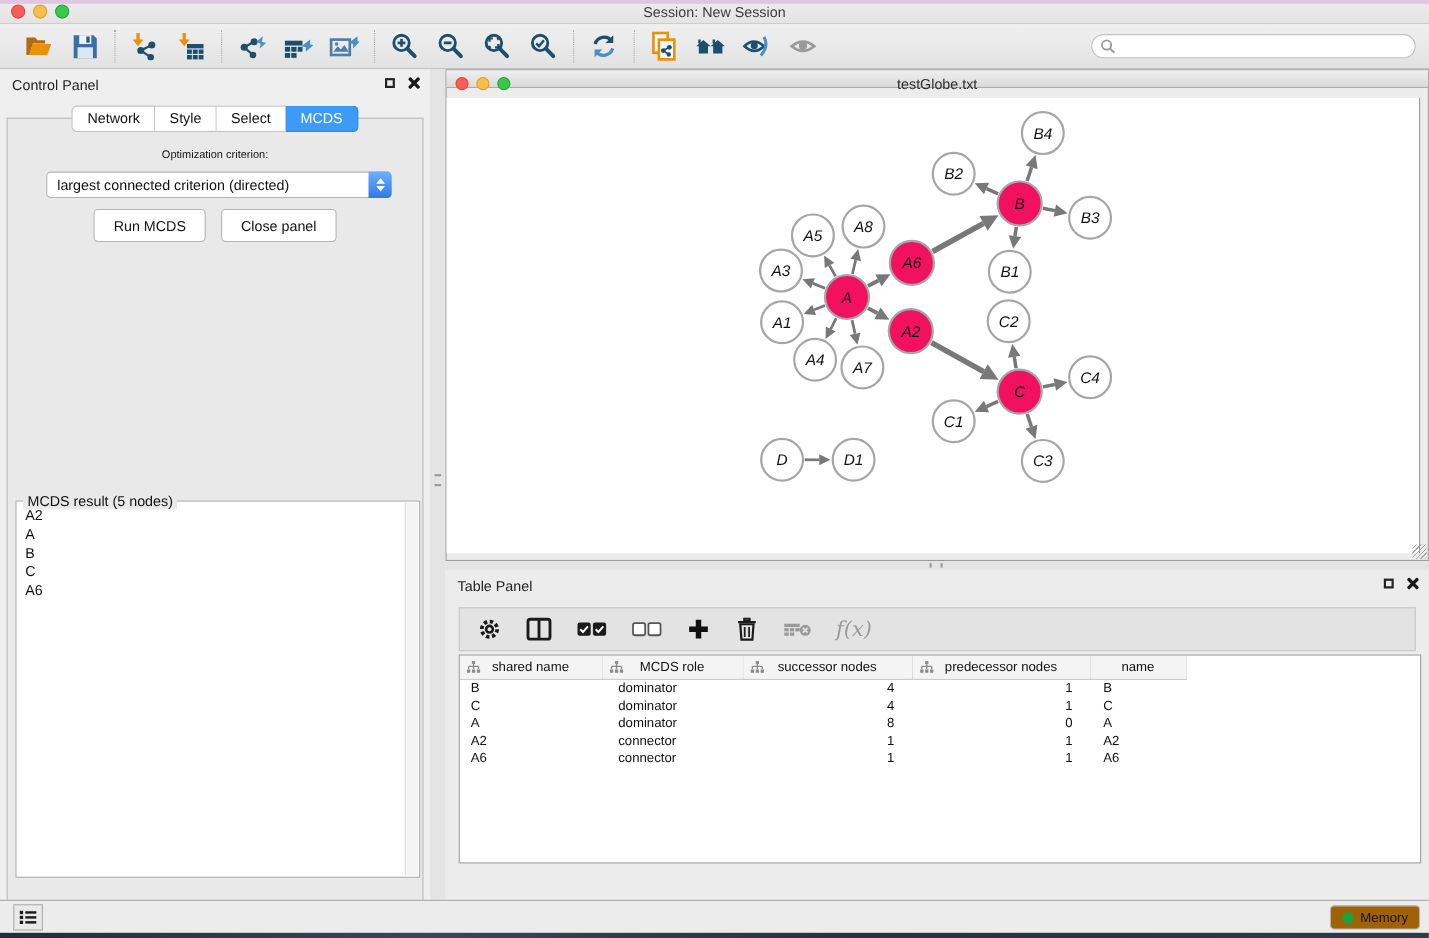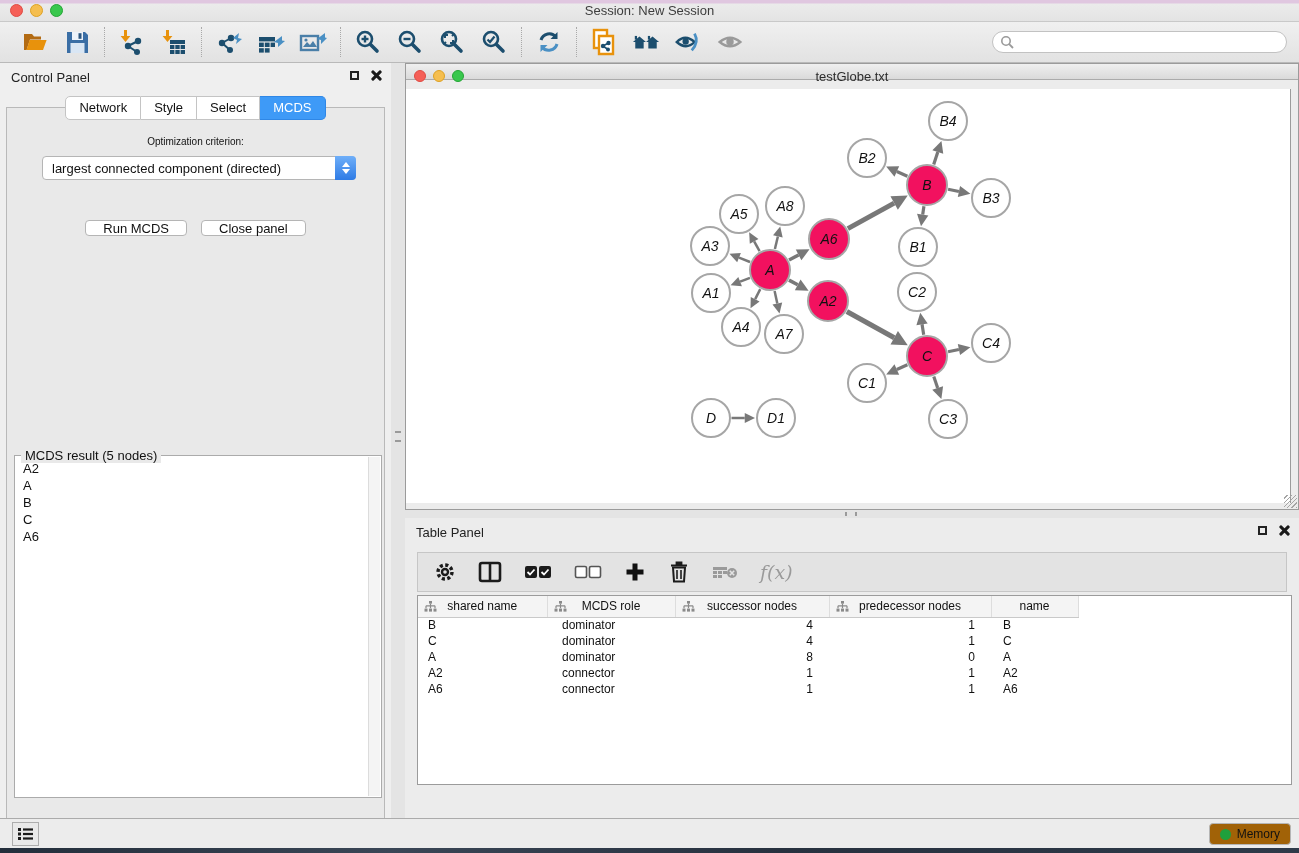--- a/index.html
+++ b/index.html
@@ -55,22 +55,22 @@
     background:#E9E9E9; border:1px solid #B9B9B9; }
   .opt-label { position:absolute; top:73px; left:0; width:100%; text-align:center; font-size:10px; color:#111; }
   .dropdown { position:absolute; top:93px; left:42px; width:314px; height:24px; background:#fff;
     border:1px solid #B5B5B5; border-radius:4px; display:flex; align-items:center; cursor:pointer; }
   .dropdown .dd-text { flex:1; font-size:13px; padding-left:9px; color:#111; white-space:nowrap; overflow:hidden; }
   .dd-stepper { width:21px; height:24px; margin-right:-1px; border-radius:0 4px 4px 0;
     background:linear-gradient(#6FAFF9,#2E7BE5); display:flex; flex-direction:column; align-items:center; justify-content:center; gap:2px; }
   .dd-up { width:0; height:0; border-left:4px solid transparent; border-right:4px solid transparent; border-bottom:5px solid #fff; }
   .dd-down { width:0; height:0; border-left:4px solid transparent; border-right:4px solid transparent; border-top:5px solid #fff; }
   .cp-buttons { position:absolute; top:127px; left:0; width:100%; display:flex; justify-content:center; gap:14px; }
-  .btn { height:16px; padding:0 17px; background:#fff; border:1px solid #B5B5B5; border-radius:4px;
-    font-size:13px; color:#111; display:flex; align-items:center; cursor:pointer;margin-top:30px; }
+  .btn { height:30px; padding:0 17px; background:#fff; border:1px solid #B5B5B5; border-radius:4px;
+    font-size:13px; color:#111; display:flex; align-items:center; cursor:pointer; }
   .result-box { position:absolute; top:392px; left:14px; width:368px; height:343px;
     border:1px solid #ABABAB; background:#fff; }
   .result-legend { position:absolute; top:-8px; left:6px; background:#E9E9E9; padding:0 4px; font-size:13px; color:#111; }
   .result-list { position:absolute; top:4px; left:1px; right:13px; bottom:1px; overflow:hidden; }
   .result-item { font-size:13px; color:#111; padding:1px 7px; line-height:15px; }
   .result-scroll { position:absolute; top:1px; right:1px; width:12px; bottom:1px; background:#F4F4F4; border-left:1px solid #DCDCDC; }
 
   .v-split { position:absolute; top:63px; left:391px; width:14px; height:755px; background:#E4E4E4; }
   .v-split::after { content:""; position:absolute; top:368px; left:4px; width:6px; height:7px;
     border-top:2px solid #9a9a9a; border-bottom:2px solid #9a9a9a; }
@@ -322,21 +322,21 @@
     </div>
     <div class="seg-tabs cp-tabs">
         <div class="seg-tab">Network</div>
         <div class="seg-tab">Style</div>
         <div class="seg-tab">Select</div>
         <div class="seg-tab active">MCDS</div>
       </div>
     <div class="cp-body"></div>
     <div class="opt-label">Optimization criterion:</div>
     <div class="dropdown">
-      <span class="dd-text">largest connected component (directed)</span>
+      <span class="dd-text">largest connected criterion (directed)</span>
       <span class="dd-stepper">
           <span class="dd-up"></span>
           <span class="dd-down"></span>
         </span>
     </div>
     <div class="cp-buttons">
       <div class="btn">Run MCDS</div>
       <div class="btn">Close panel</div>
     </div>
     <div class="result-box">

